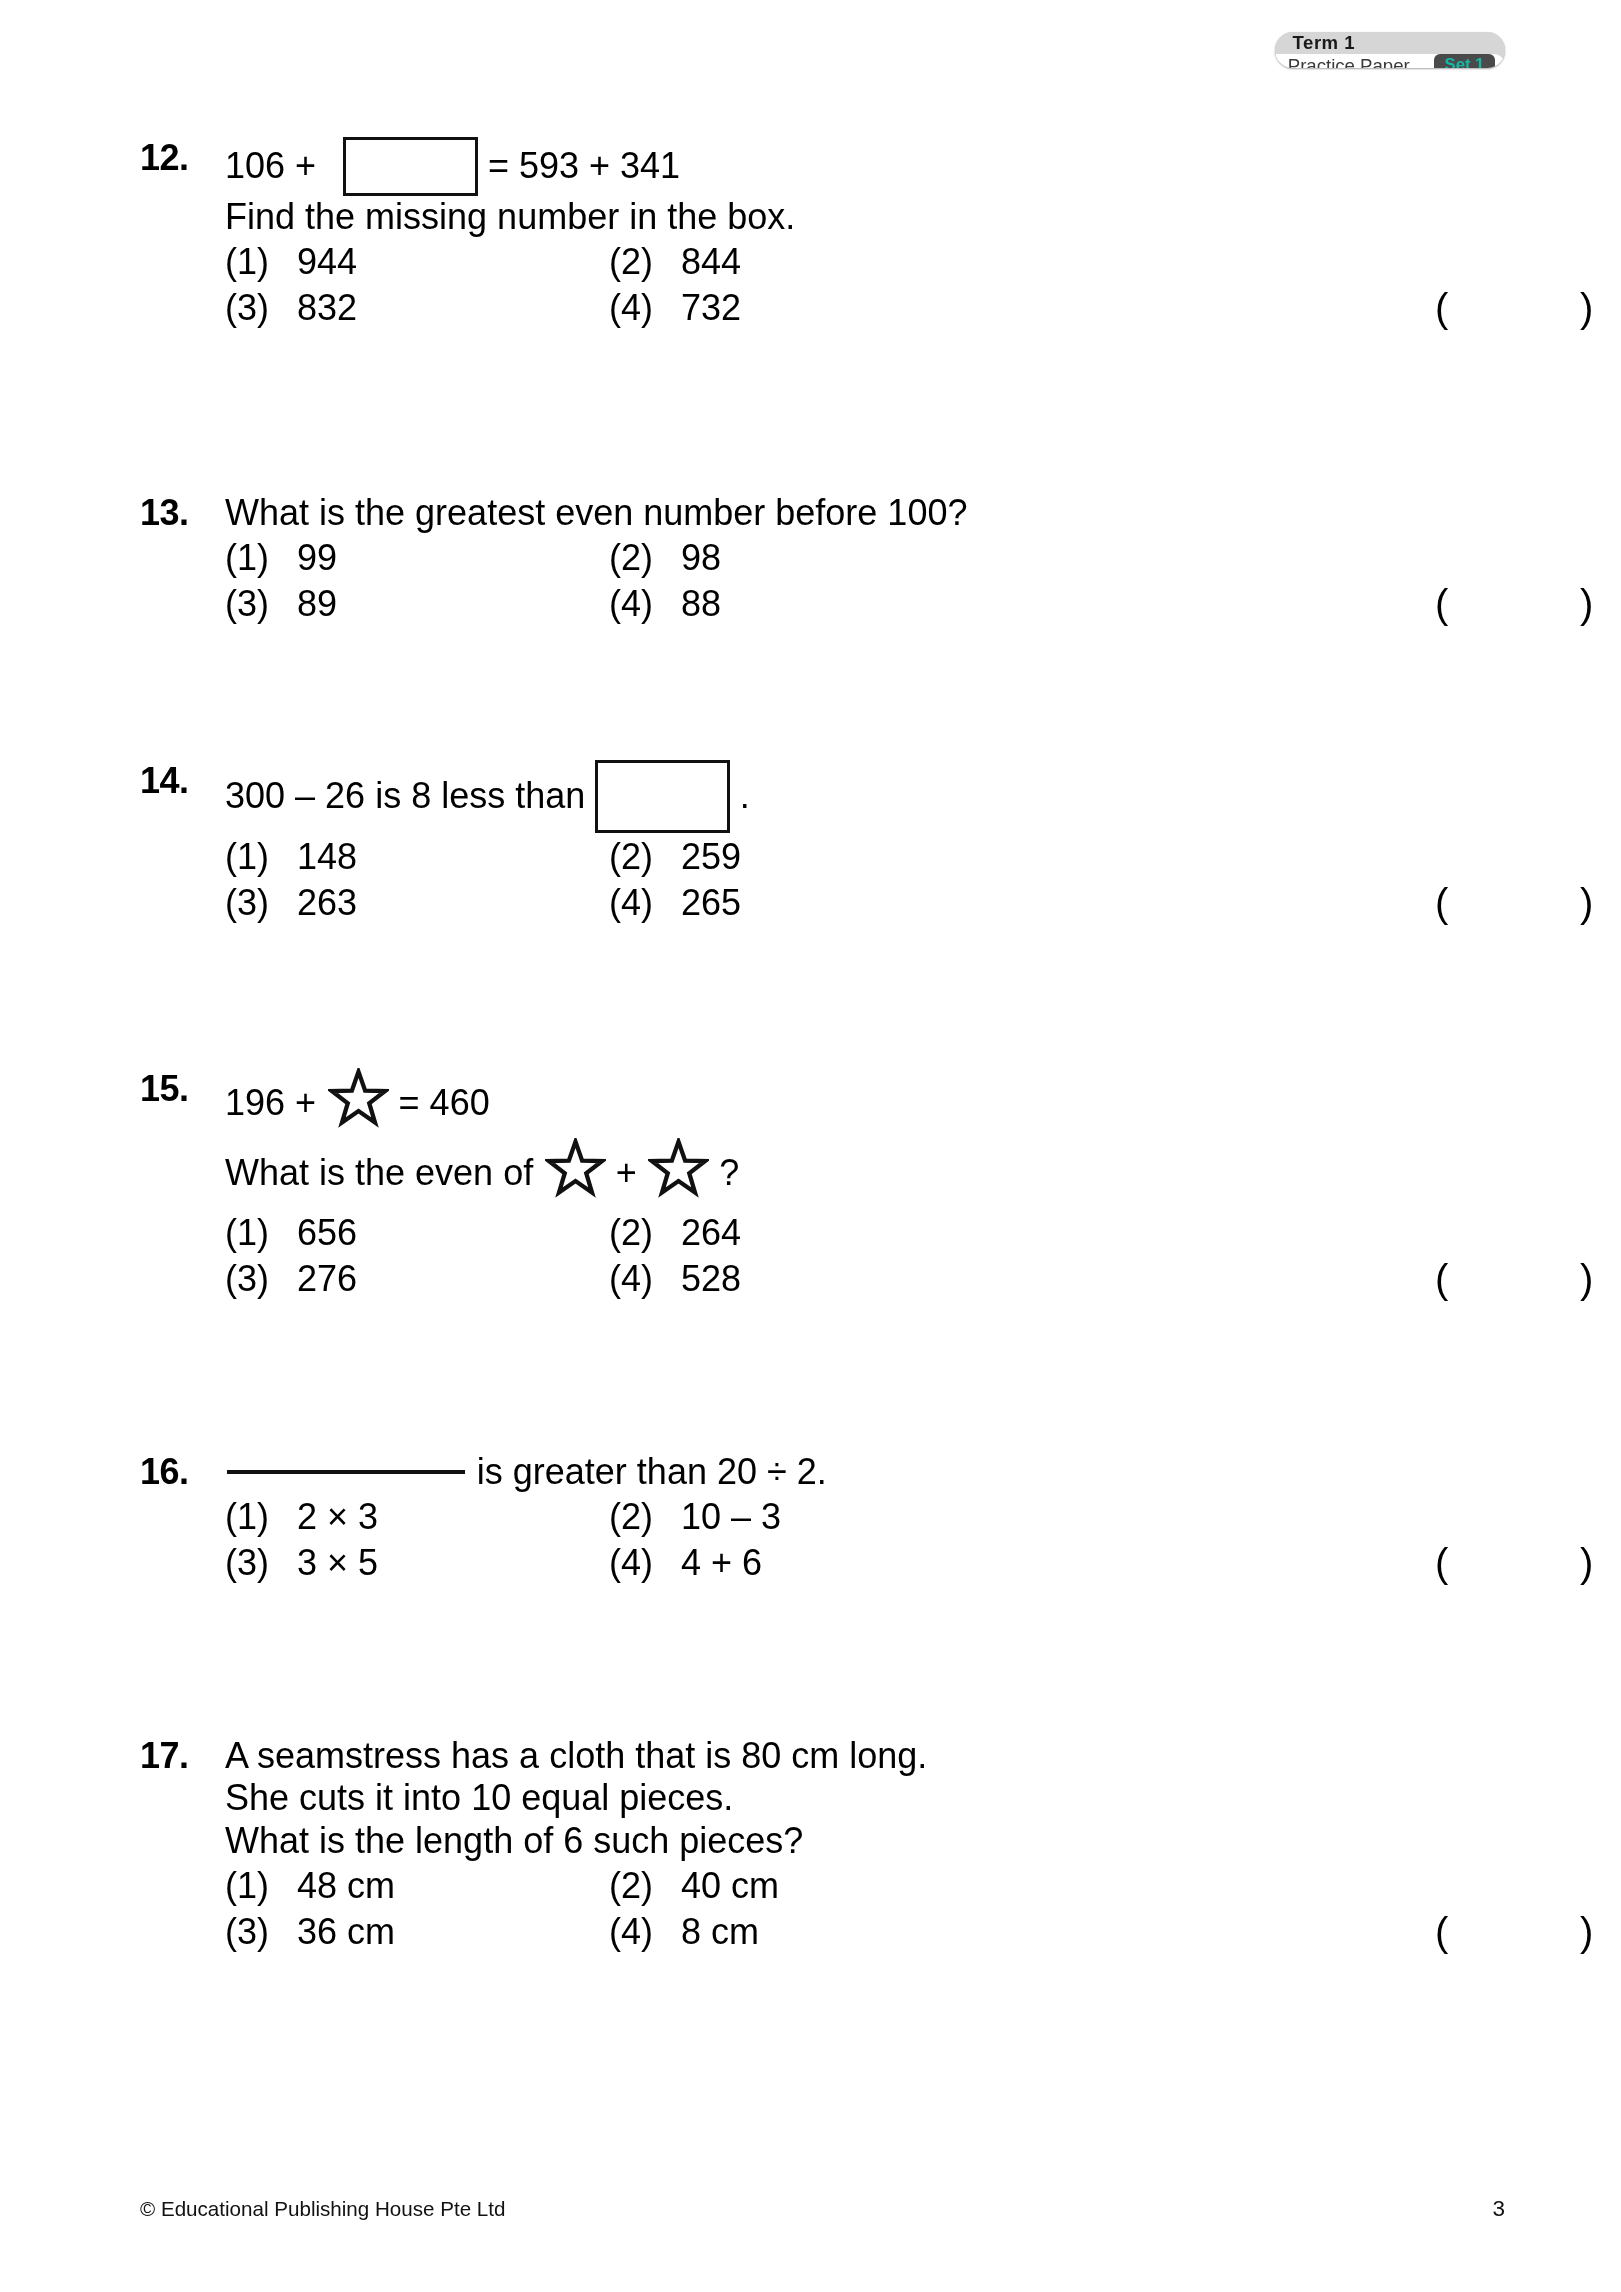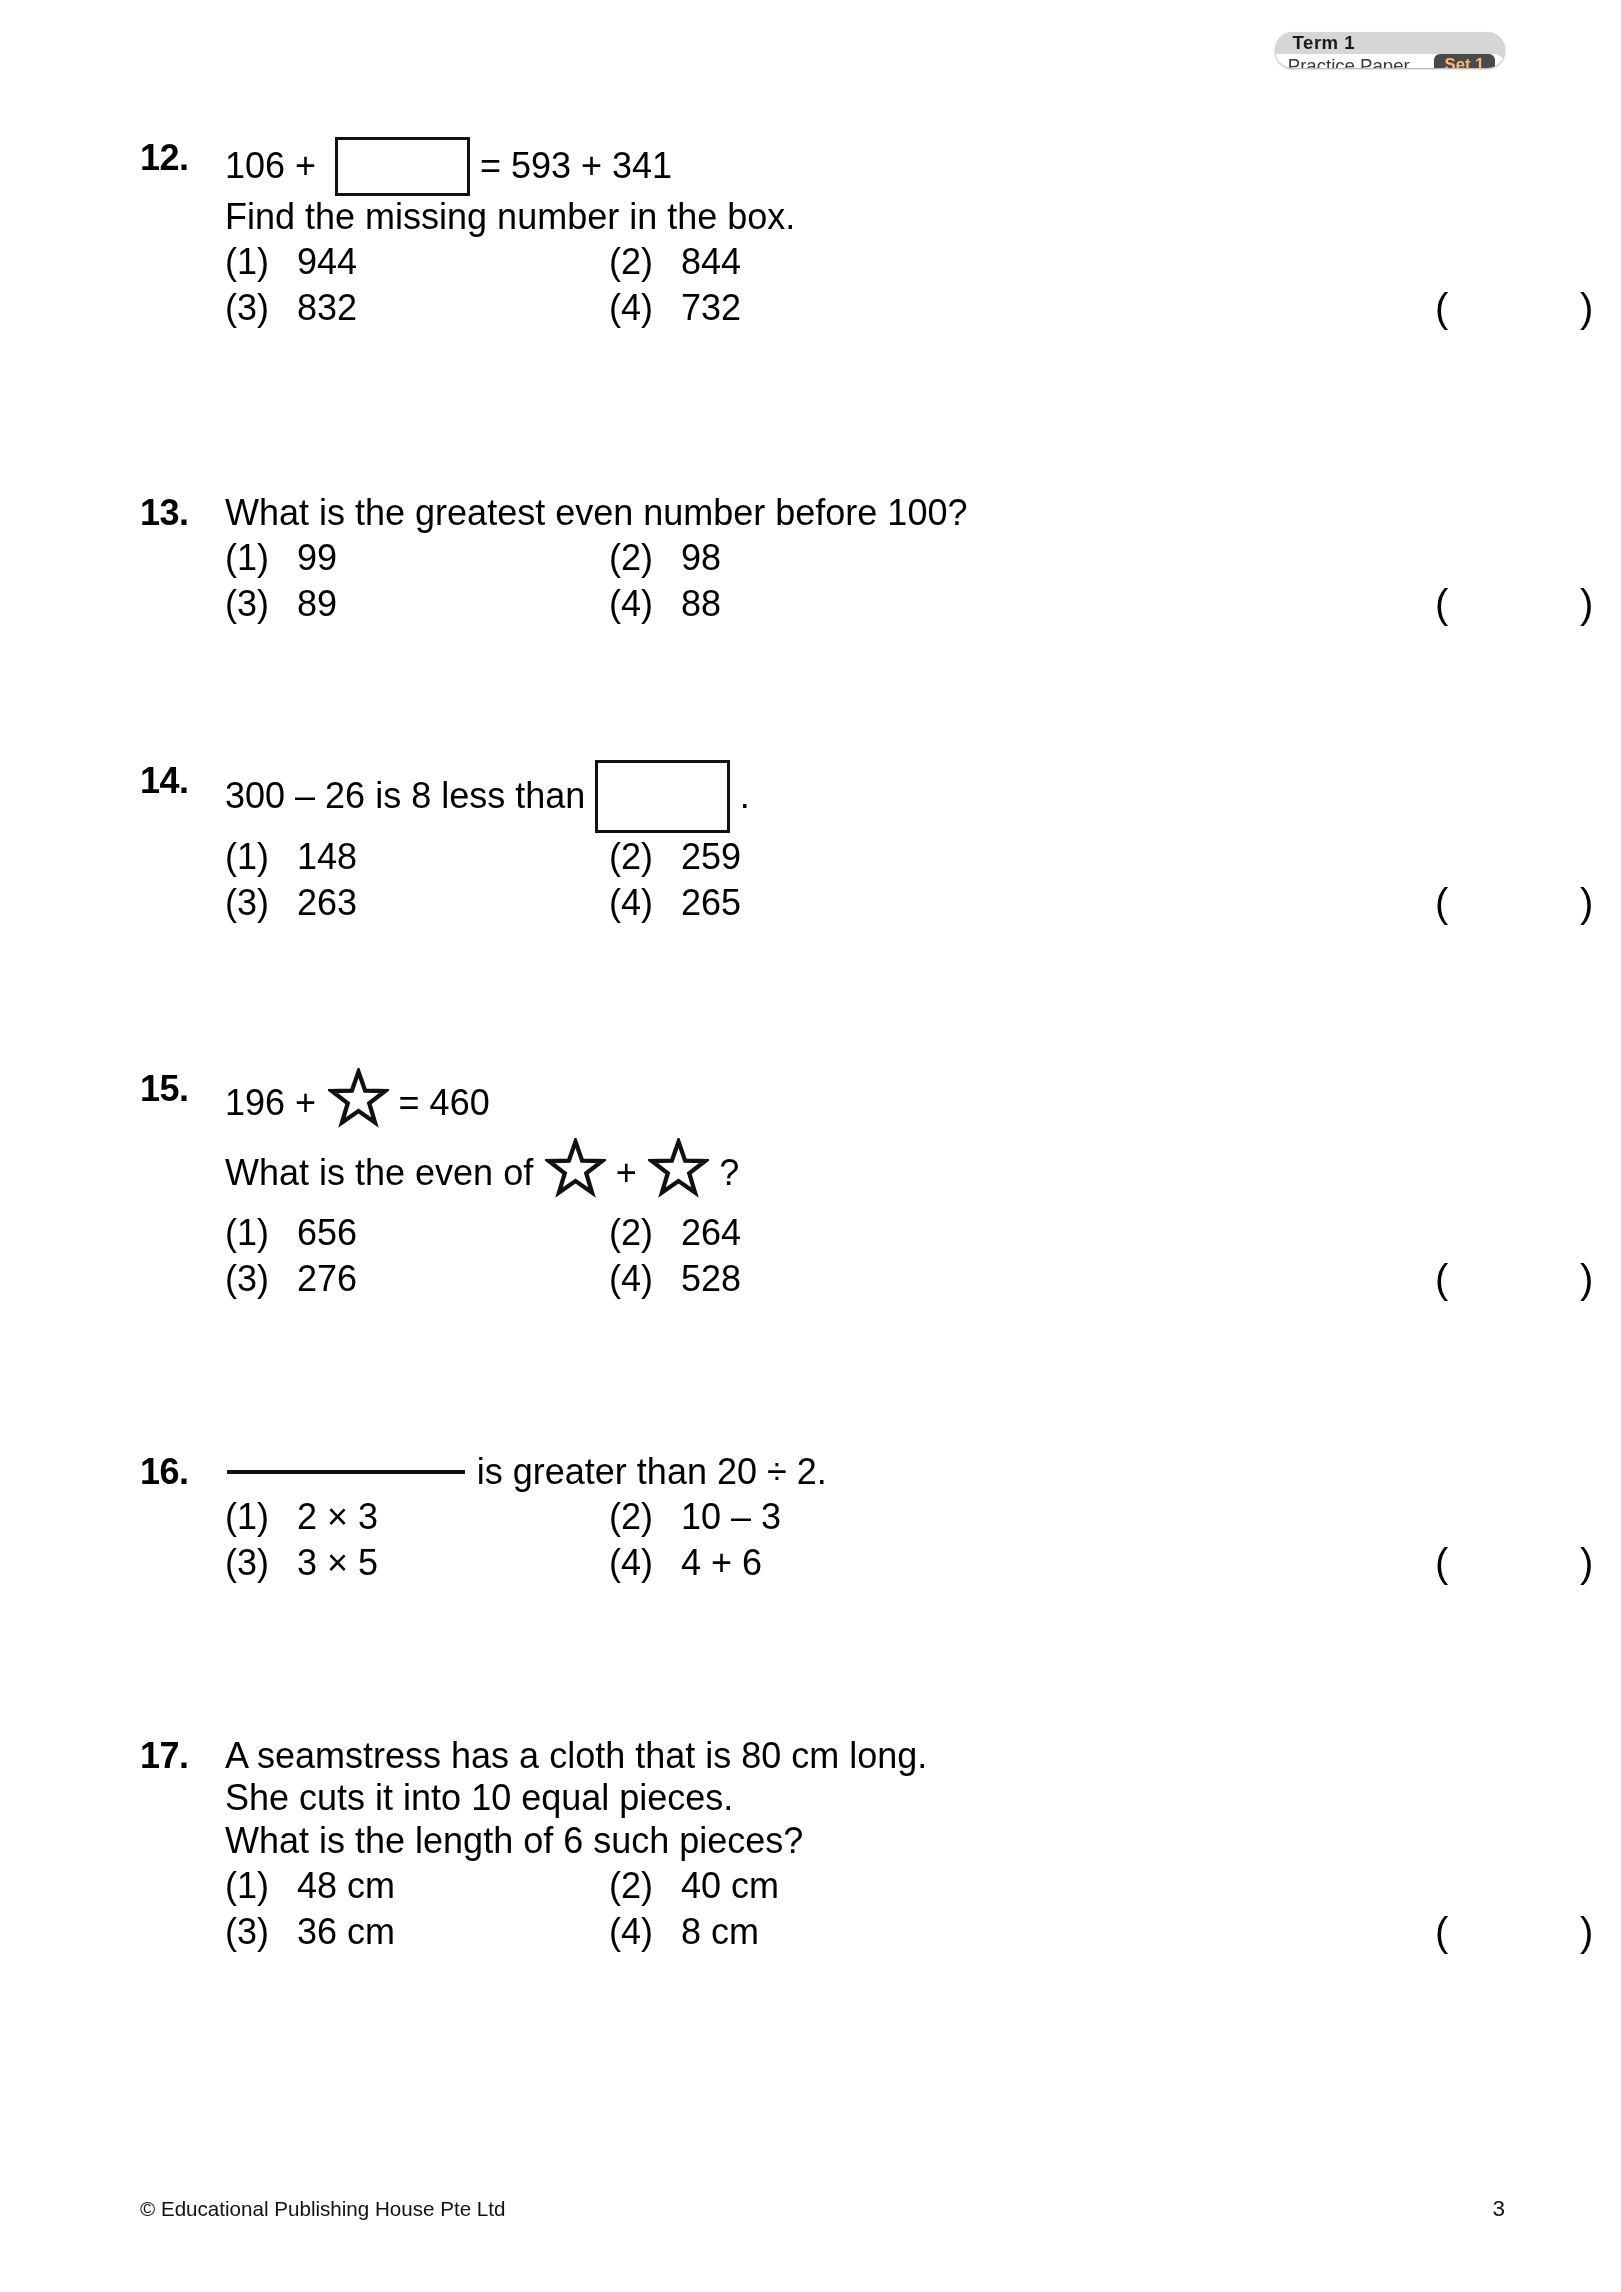--- a/index.html
+++ b/index.html
@@ -50,21 +50,21 @@
     border-radius: 0 18.6px 18.6px 0;
     border-left: 1px solid #bdbdbd;
   }
   .badge-practice {
     font-size: 18.6px;
     color: #3a3a3a;
     white-space: nowrap;
   }
   .badge-set {
     background: #4a4a4a;
-    color: #fdba74;
+    color: #14b8a6;
     font-size: 16.7px;
     font-weight: 600;
     padding: 2.9px 10.8px 3.9px 10.8px;
     border-radius: 6px;
     white-space: nowrap;
     line-height: 1;
   }
 
   
   .question {
@@ -177,21 +177,21 @@
     <span class="badge-practice">Practice Paper</span>
     <span class="badge-set">Set 1</span>
   </div>
 </div>
 
 <div id="questions-root">
     <div class="question" style="top: 137px;">
       <div class="q-num">12.</div>
       <div class="q-body">
         <div class="q-line">
-          <span class="q-text" style="margin-right: 17px; margin-left: 0px; text-align: center;">106 +</span>
+          <span class="q-text" style="margin-right: 25px; margin-left: 0px; text-align: center;">106 +</span>
           <span class="blank-box b12" style="margin-right: 7.8px;"></span>
           <span class="q-text" style="margin-right: 7.8px; margin-left: 2px;">= 593 + 341</span>
         </div>
         <div class="q-line">
           <span class="q-text" style="margin-right: 7.8px; margin-left: 0px;">Find the missing number in the box.</span>
         </div>
         <div class="options">
           <div class="opt-row">
             <div class="opt-cell left">
               <span class="opt-label">(1)</span>

